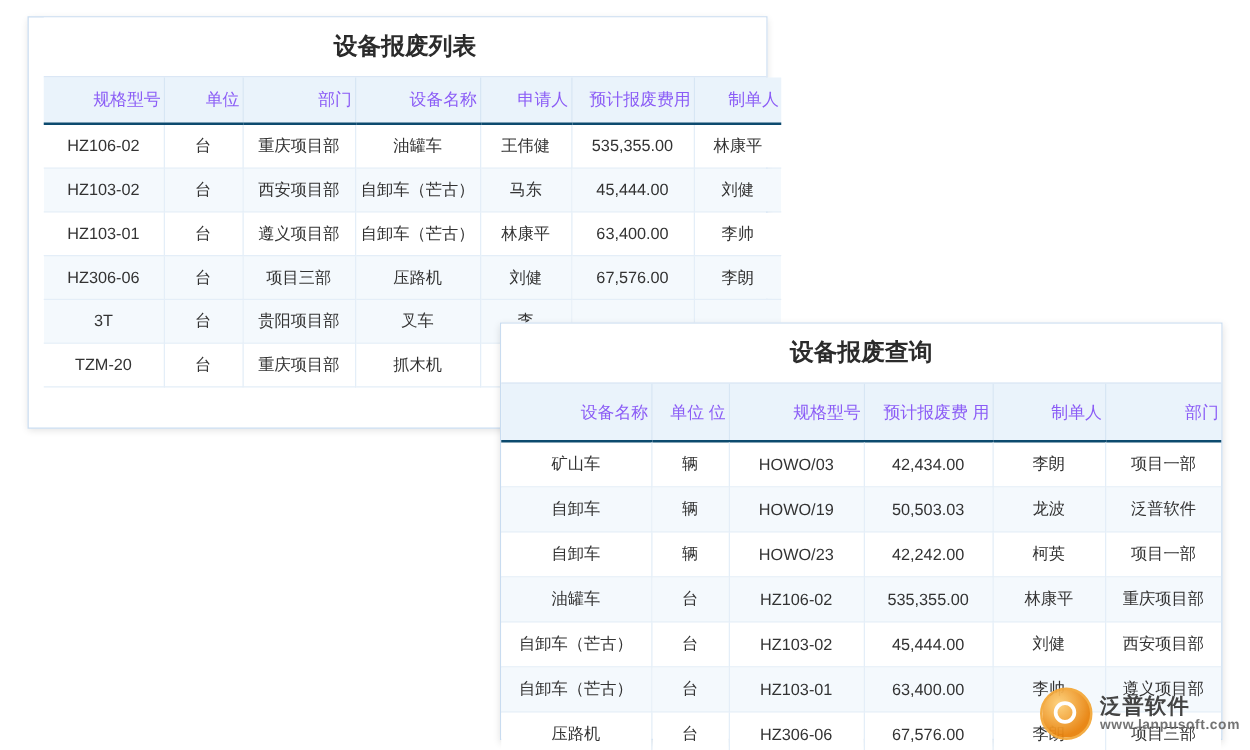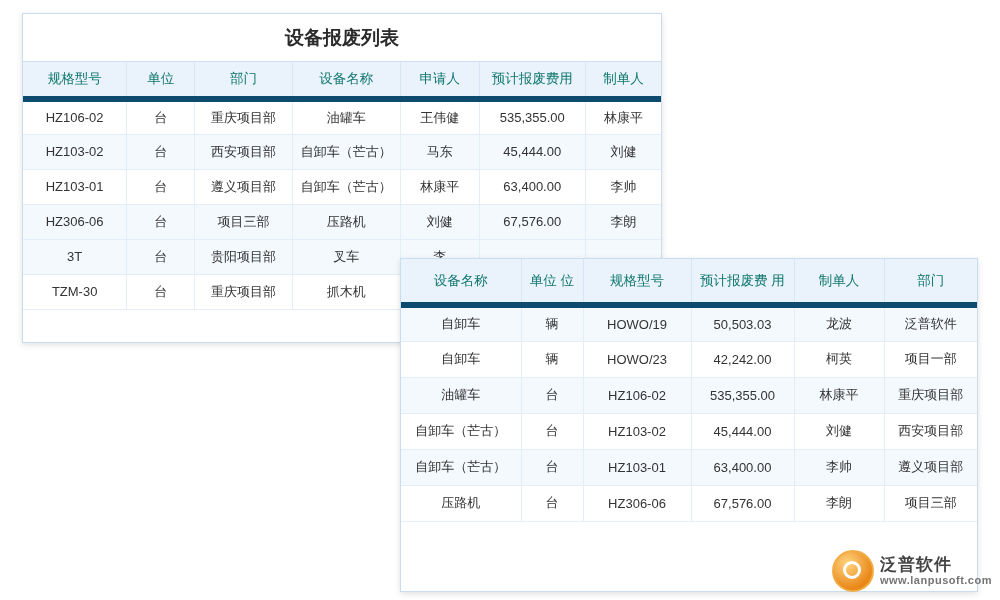--- a/index.html
+++ b/index.html
@@ -20,23 +20,24 @@
     background: #ffffff;
     border: 1px solid #c9dcf0;
     box-shadow: 0 2px 6px rgba(0,0,0,0.12);
     box-sizing: border-box;
   }
 
   
   #panel-list {
     left: 22px;
     top: 13px;
-    width: 640px;
+    width: 592px;
     height: 330px;
     z-index: 1;
+    padding-left: 12px;
   }
   #panel-query {
     left: 400px;
     top: 258px;
     width: 578px;
     height: 334px;
     z-index: 2;
   }
 
   .panel-title {
@@ -52,27 +53,27 @@
   }
 
   table.grid {
     width: 100%;
     border-collapse: collapse;
     table-layout: fixed;
     font-size: 13px;
   }
   table.grid th {
     background: #eaf3fb;
-    color: #0f766e;
+    color: #8b5cf6;
     font-weight: normal;
     font-size: 13.5px;
     height: 37px;
     border-right: 1px solid #d7e6f4;
-    border-bottom: 6px solid #0c4a6e;
-    text-align: center;
+    border-bottom: 2px solid #0c4a6e;
+    text-align: right;
     padding: 0 2px;
     box-sizing: border-box;
   }
   table.grid th:last-child { border-right: none; }
 
   table.grid td {
     height: 35px;
     border-right: 1px solid #e4eef8;
     border-bottom: 1px solid #e4eef8;
     text-align: center;
@@ -210,53 +211,62 @@
       <tr class="alt">
         <td>3T</td>
         <td>台</td>
         <td>贵阳项目部</td>
         <td class="lnk">叉车</td>
         <td class="lnk">李</td>
         <td class="num"></td>
         <td class="lnk"></td>
       </tr>
       <tr class="plain">
-        <td>TZM-30</td>
+        <td>TZM-20</td>
         <td>台</td>
         <td>重庆项目部</td>
         <td class="lnk">抓木机</td>
         <td class="lnk">李</td>
         <td class="num"></td>
         <td class="lnk"></td>
       </tr>
     </tbody>
   </table>
 </div>
 
 <div class="panel" id="panel-query">
+  <div class="panel-title">设备报废查询</div>
   <table class="grid">
     <colgroup>
       <col style="width:120px">
         <col style="width:62px">
         <col style="width:108px">
       <col style="width:103px">
         <col style="width:90px">
         <col style="width:93px">
     </colgroup>
     <thead>
       <tr>
         <th>设备名称</th>
         <th>单位 位</th>
         <th>规格型号</th>
         <th>预计报废费 用</th>
         <th>制单人</th>
         <th>部门</th>
       </tr>
     </thead>
     <tbody>
+      <tr class="plain">
+        <td class="lnk">矿山车</td>
+        <td>辆</td>
+        <td>HOWO/03</td>
+        <td class="num">42,434.00</td>
+        <td class="lnk">李朗</td>
+        <td>项目一部</td>
+      </tr>
       <tr class="alt">
         <td class="lnk">自卸车</td>
         <td>辆</td>
         <td>HOWO/19</td>
         <td class="num">50,503.03</td>
         <td class="lnk">龙波</td>
         <td>泛普软件</td>
       </tr>
       <tr class="plain">
         <td class="lnk">自卸车</td>

